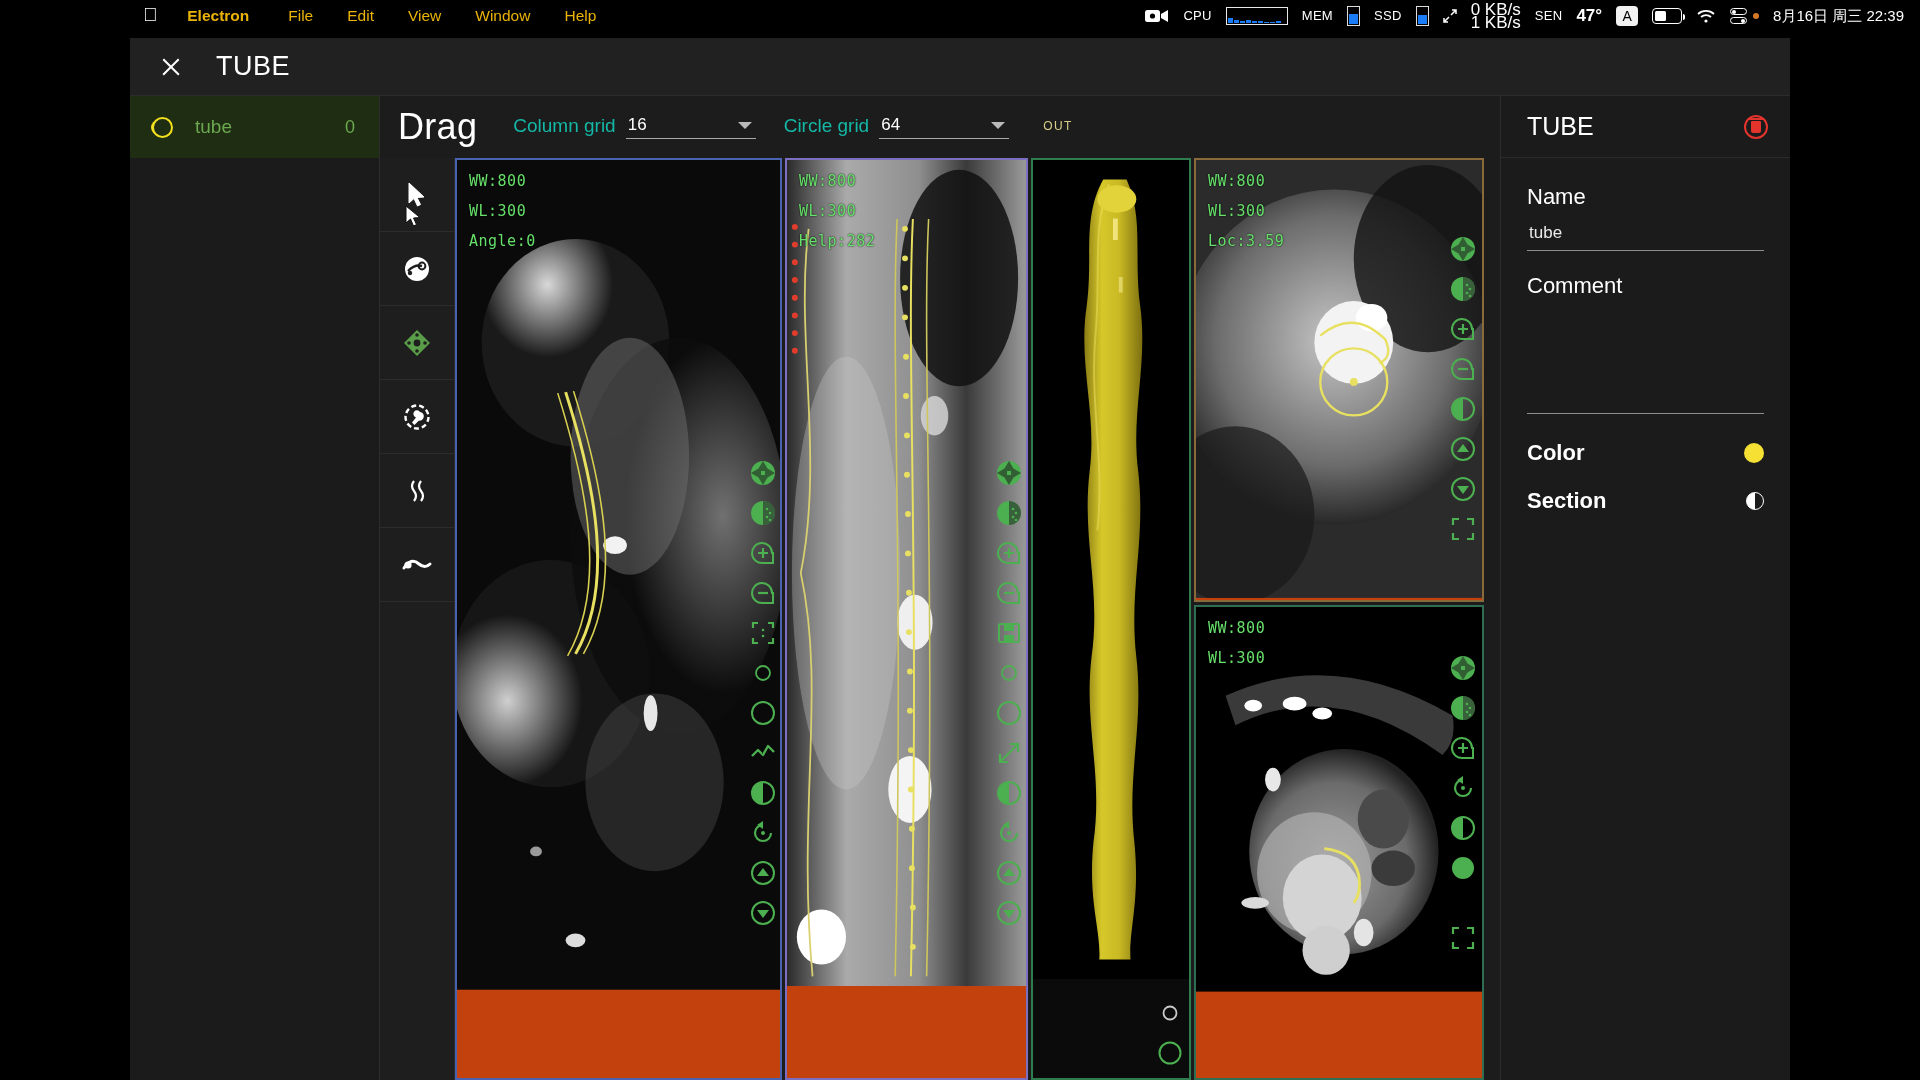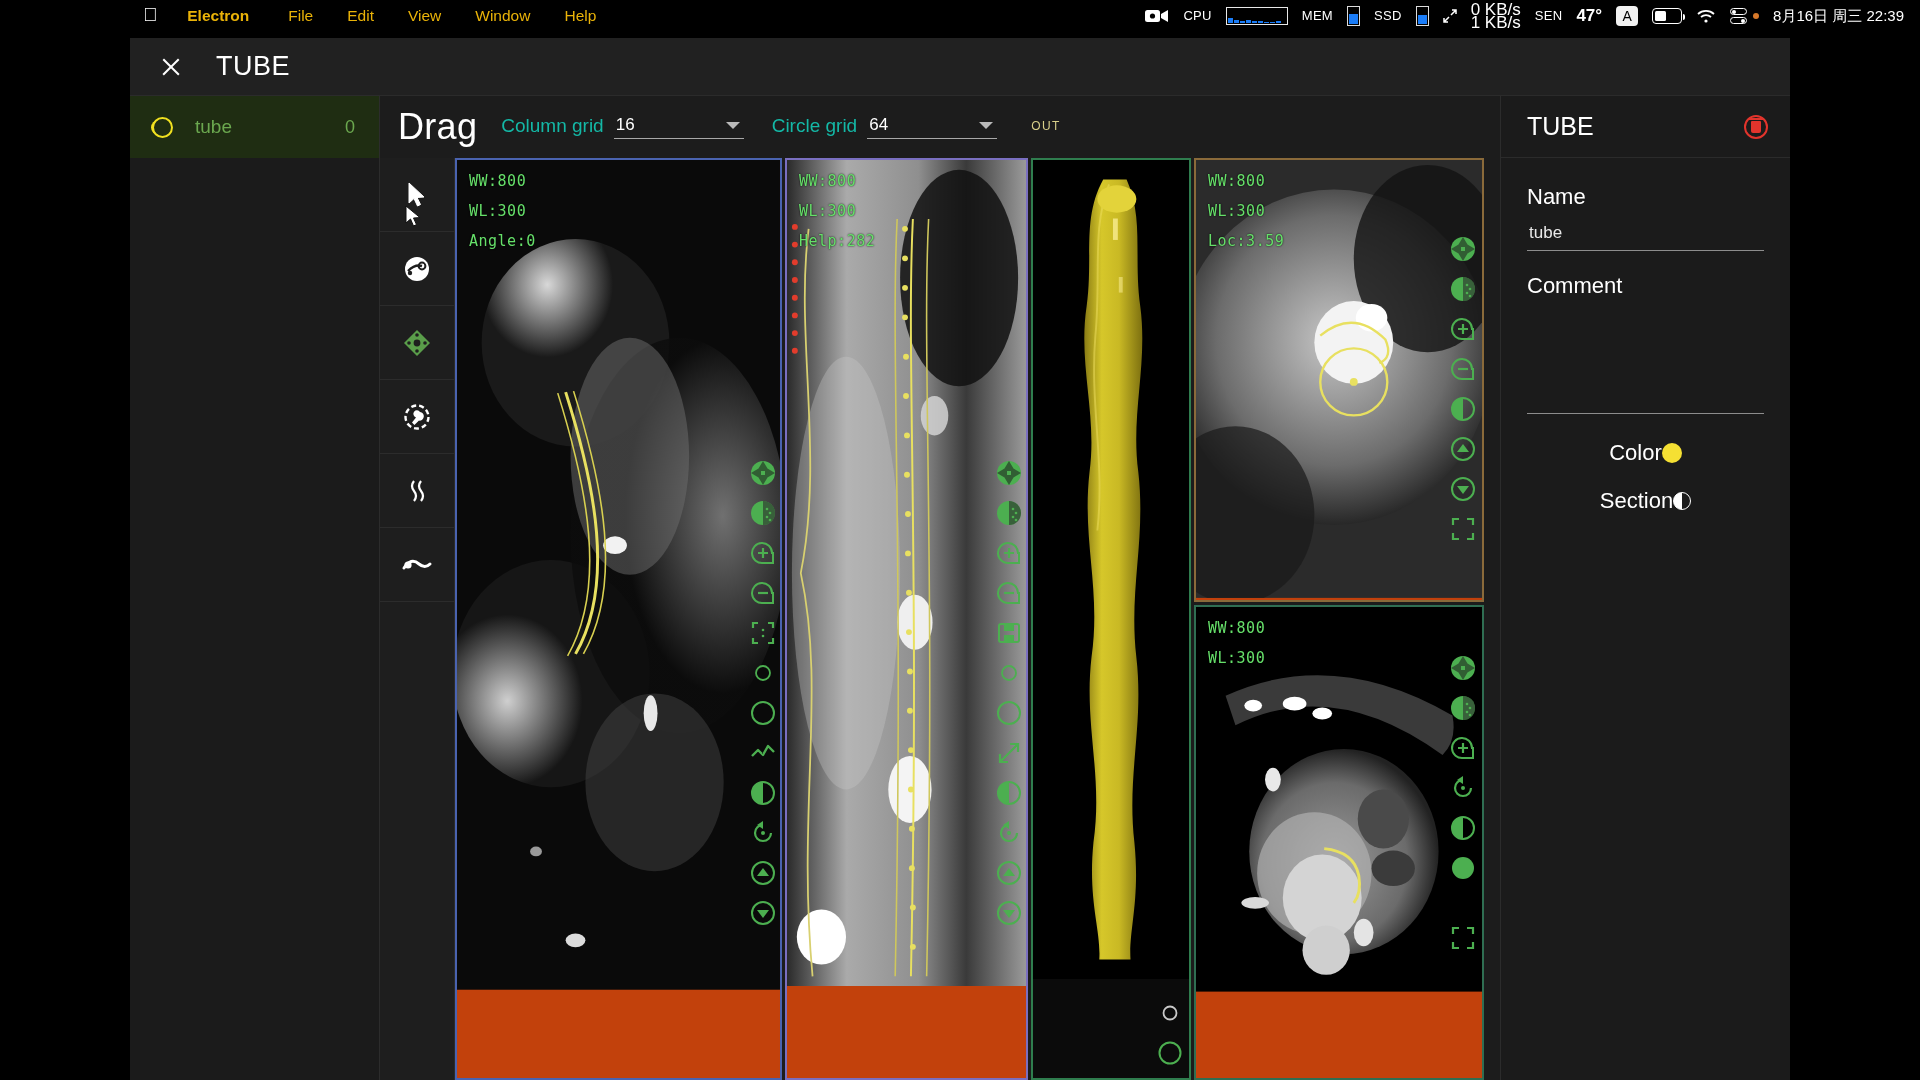--- a/index.html
+++ b/index.html
@@ -61,21 +61,21 @@
   .sidebar-head { height:62px; display:flex; align-items:center; padding-left:30px; color:#fff; font-size:25px; }
   .tube-item { height:62px; background:#1f2d12; display:flex; align-items:center; padding:0 24px 0 22px; gap:22px; cursor:pointer;}
   .tube-ring { width:21px; height:21px; border-radius:50%; border:2.6px solid #f0e020; position:relative; flex:none;}
   .tube-ring::after{content:"";position:absolute;left:-3px;top:1px;width:7px;height:15px;border-left:2.6px solid #f0e020;border-radius:8px 0 0 8px;}
   .tube-name { color:#6ba84f; font-size:19px; flex:1;}
   .tube-count { color:#6ba84f; font-size:18px; }
 
   
   .center { flex:1; display:flex; flex-direction:column; background:#1c1c1c; }
   .toolbar { height:62px; display:flex; align-items:center; gap:0px; padding-left:18px; color:#fff;}
-  .drag-label { font-size:36px; letter-spacing:.3px; margin-right:24px;}
+  .drag-label { font-size:36px; letter-spacing:.3px; margin-right:36px;}
   .field { display:flex; align-items:flex-end; gap:10px; margin-right:28px;}
   .field-label { font-size:19px; color:#14b8a6; padding-bottom:2px;}
   .select { position:relative; width:130px; border-bottom:1px solid #a8a8a8; display:flex; align-items:center; justify-content:space-between; padding:0 4px 3px 2px; cursor:pointer;}
   .select .val { font-size:17px; color:#fff;}
   .caret { width:0;height:0;border-left:7px solid transparent;border-right:7px solid transparent;border-top:7px solid #b9b9b9;}
   .out-badge { color:#d8cf8a; font-size:12px; letter-spacing:1.4px; margin-left:6px; padding-bottom:2px;}
 
   .viewrow { flex:1; display:flex; }
 
   
@@ -104,21 +104,21 @@
   .insp-title{ color:#fff; font-size:25px;}
   .trash { width:24px;height:24px;border-radius:50%;border:2px solid #e2342c; display:flex;align-items:center;justify-content:center; cursor:pointer;}
   .trash i{display:block;width:10px;height:12px;background:#e2342c;border-radius:1px 1px 2px 2px; position:relative;}
   .trash i::before{content:"";position:absolute;top:-3px;left:-2px;width:14px;height:2px;background:#e2342c;}
   .insp-body{ padding:26px 26px 0 26px;}
   .insp-label{ color:#fff; font-size:22px; margin-bottom:10px;}
   .insp-input{ width:100%; background:transparent; border:none; border-bottom:1px solid #8d8d8d;
                color:#e9e9e9; font-size:17px; padding:3px 2px 7px 2px; outline:none; font-family:"Liberation Sans", sans-serif;}
   .insp-text{ width:100%; height:105px; background:transparent; border:none; border-bottom:1px solid #8d8d8d;
               color:#e9e9e9; font-size:16px; padding:4px 2px; outline:none; resize:none; font-family:"Liberation Sans", sans-serif;}
-  .row-between{ display:flex; align-items:center; justify-content:center; margin-top:22px;}
+  .row-between{ display:flex; align-items:center; justify-content:space-between; margin-top:22px;font-weight:bold;}
   .swatch{ width:20px;height:20px;border-radius:50%; cursor:pointer;}
   .sec-icon{ width:18px;height:18px;border-radius:50%;border:1.8px solid #fff; background:linear-gradient(90deg,#fff 50%, transparent 50%); cursor:pointer;}
 
   .clip { position:absolute; inset:0; }
 </style>
 </head>
 <body>
 
 <div id="root">
 

